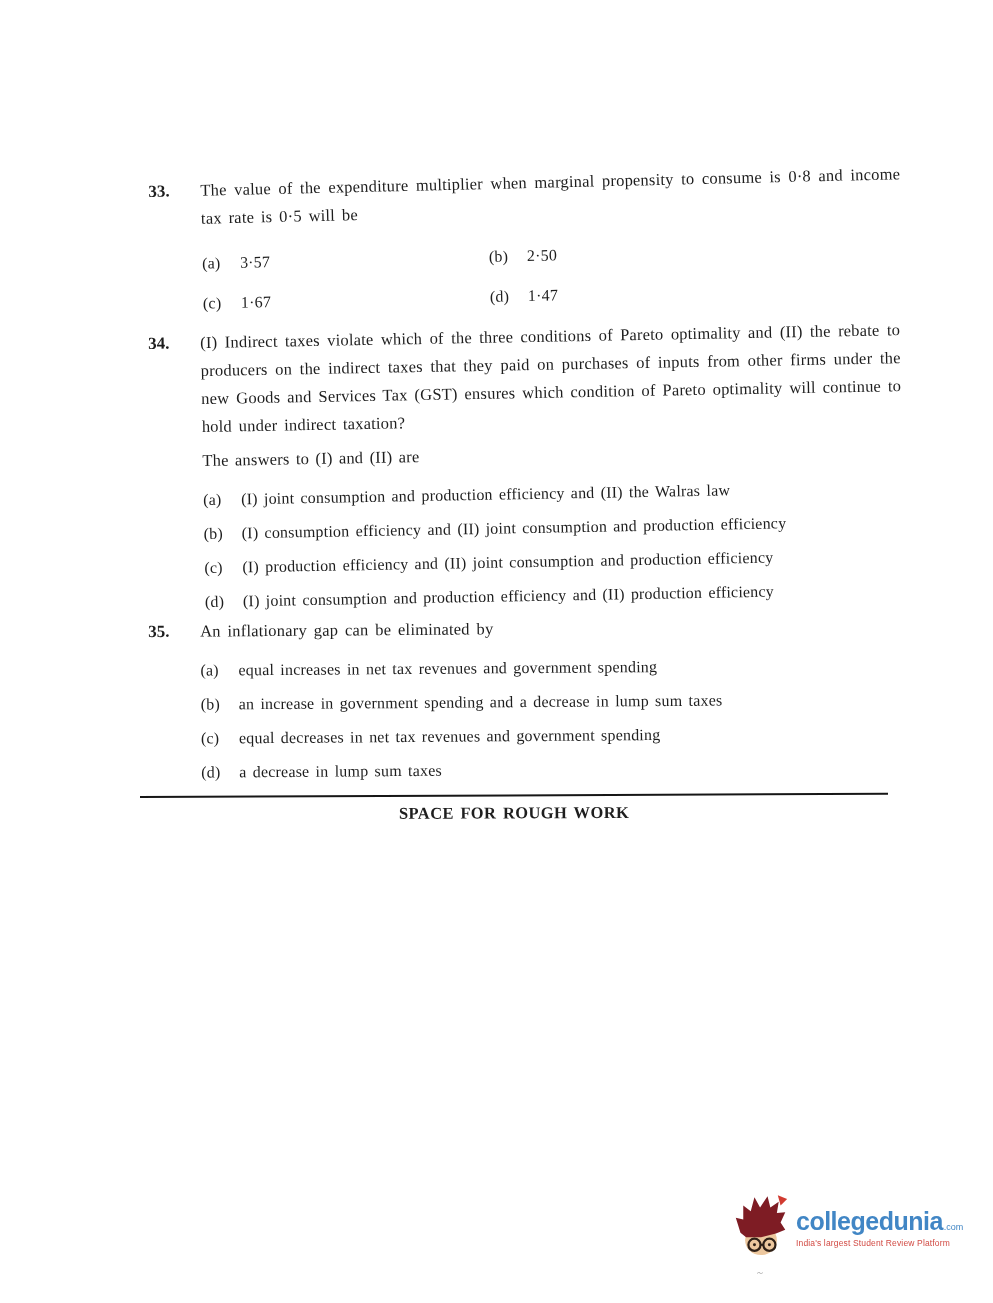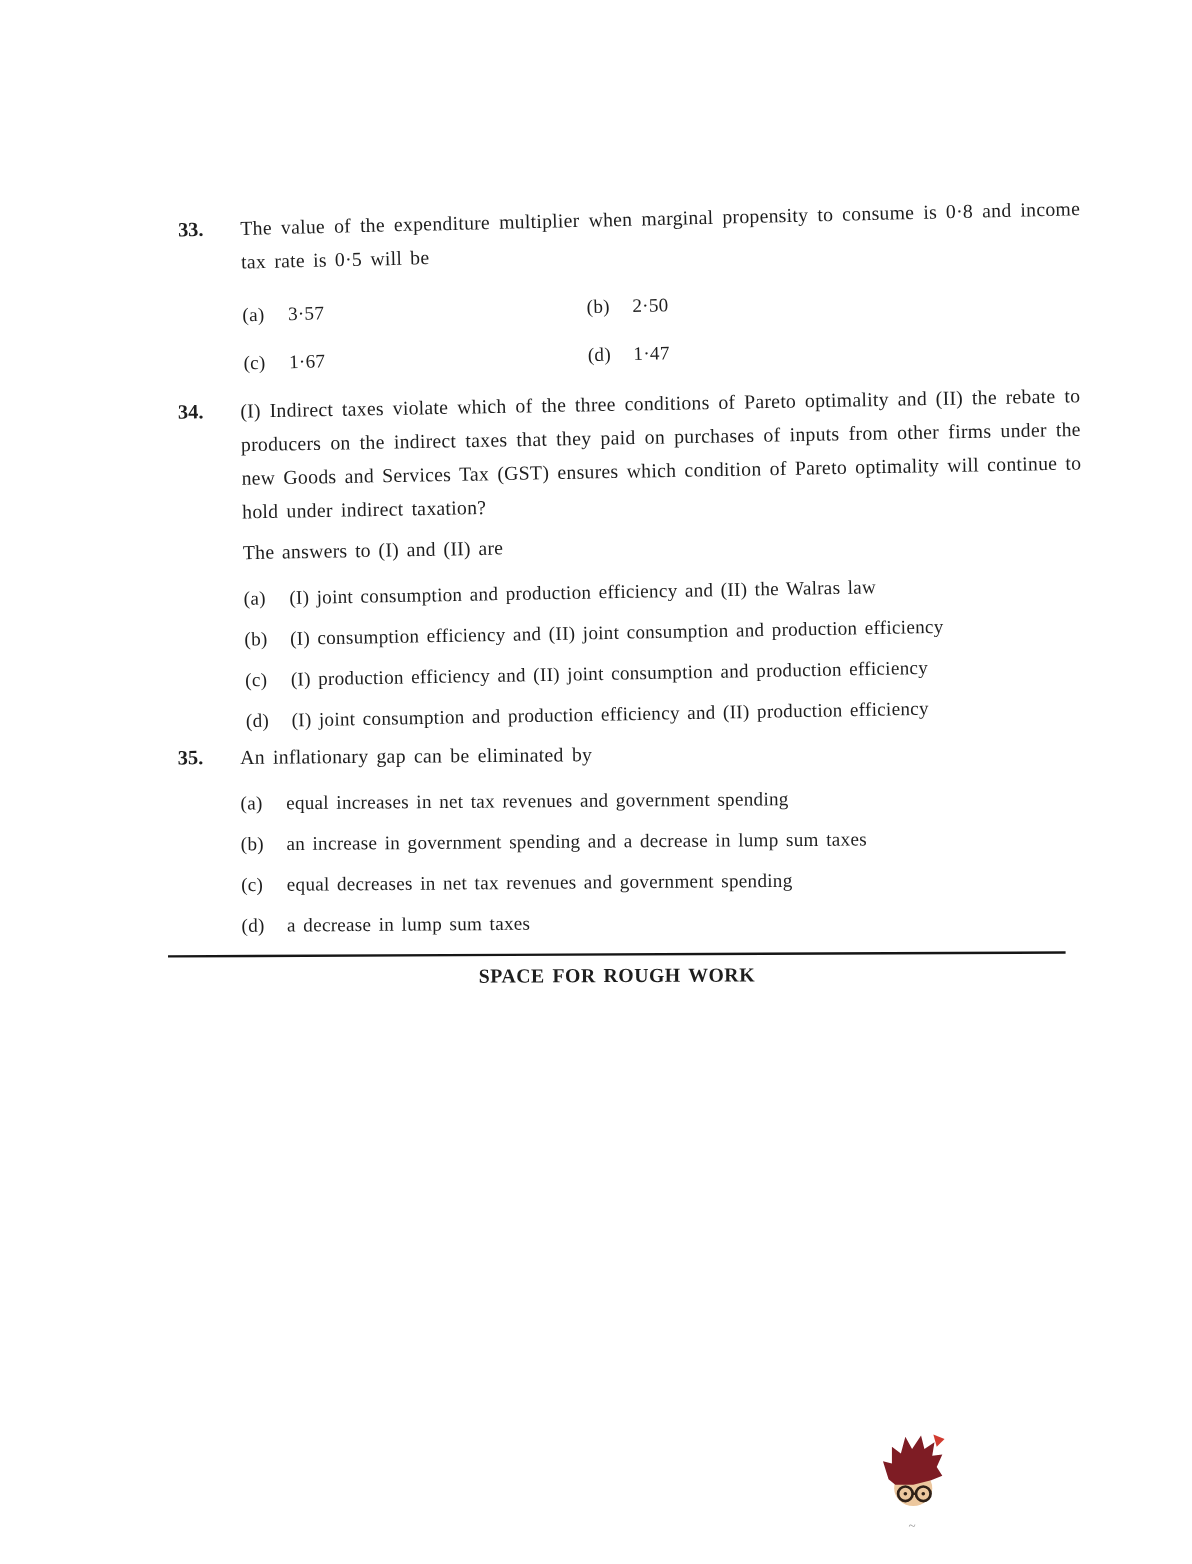--- a/index.html
+++ b/index.html
@@ -210,17 +210,24 @@
       <ellipse cx="30" cy="50" rx="17" ry="16" fill="#ecc79e"></ellipse>
 
       <polygon points="8,42 3,26 11,28 11,13 19,19 23,4 29,15 37,3 40,15 49,9 47,21 56,20 51,31 56,39 46,43 30,47 14,47" fill="#7e1c24"></polygon>
 
       <circle cx="23" cy="55" r="6.5" fill="none" stroke="#2e2017" stroke-width="2.4"></circle>
       <circle cx="39" cy="55" r="6.5" fill="none" stroke="#2e2017" stroke-width="2.4"></circle>
       <line x1="29.5" y1="55" x2="32.5" y2="55" stroke="#2e2017" stroke-width="2.2"></line>
       <circle cx="23" cy="55" r="1.6" fill="#2e2017"></circle>
       <circle cx="39" cy="55" r="1.6" fill="#2e2017"></circle>
     </svg>
+    <div class="logo-text">
+      <div class="wordmark-row">
+        <span class="wordmark">collegedunia</span>
+        <span class="wordmark-suffix">.com</span>
+      </div>
+      <div class="tagline">India's largest Student Review Platform</div>
+    </div>
   </div>
 
   <div class="scan-mark">~</div>
 
 </div>
 
 </body></html>

